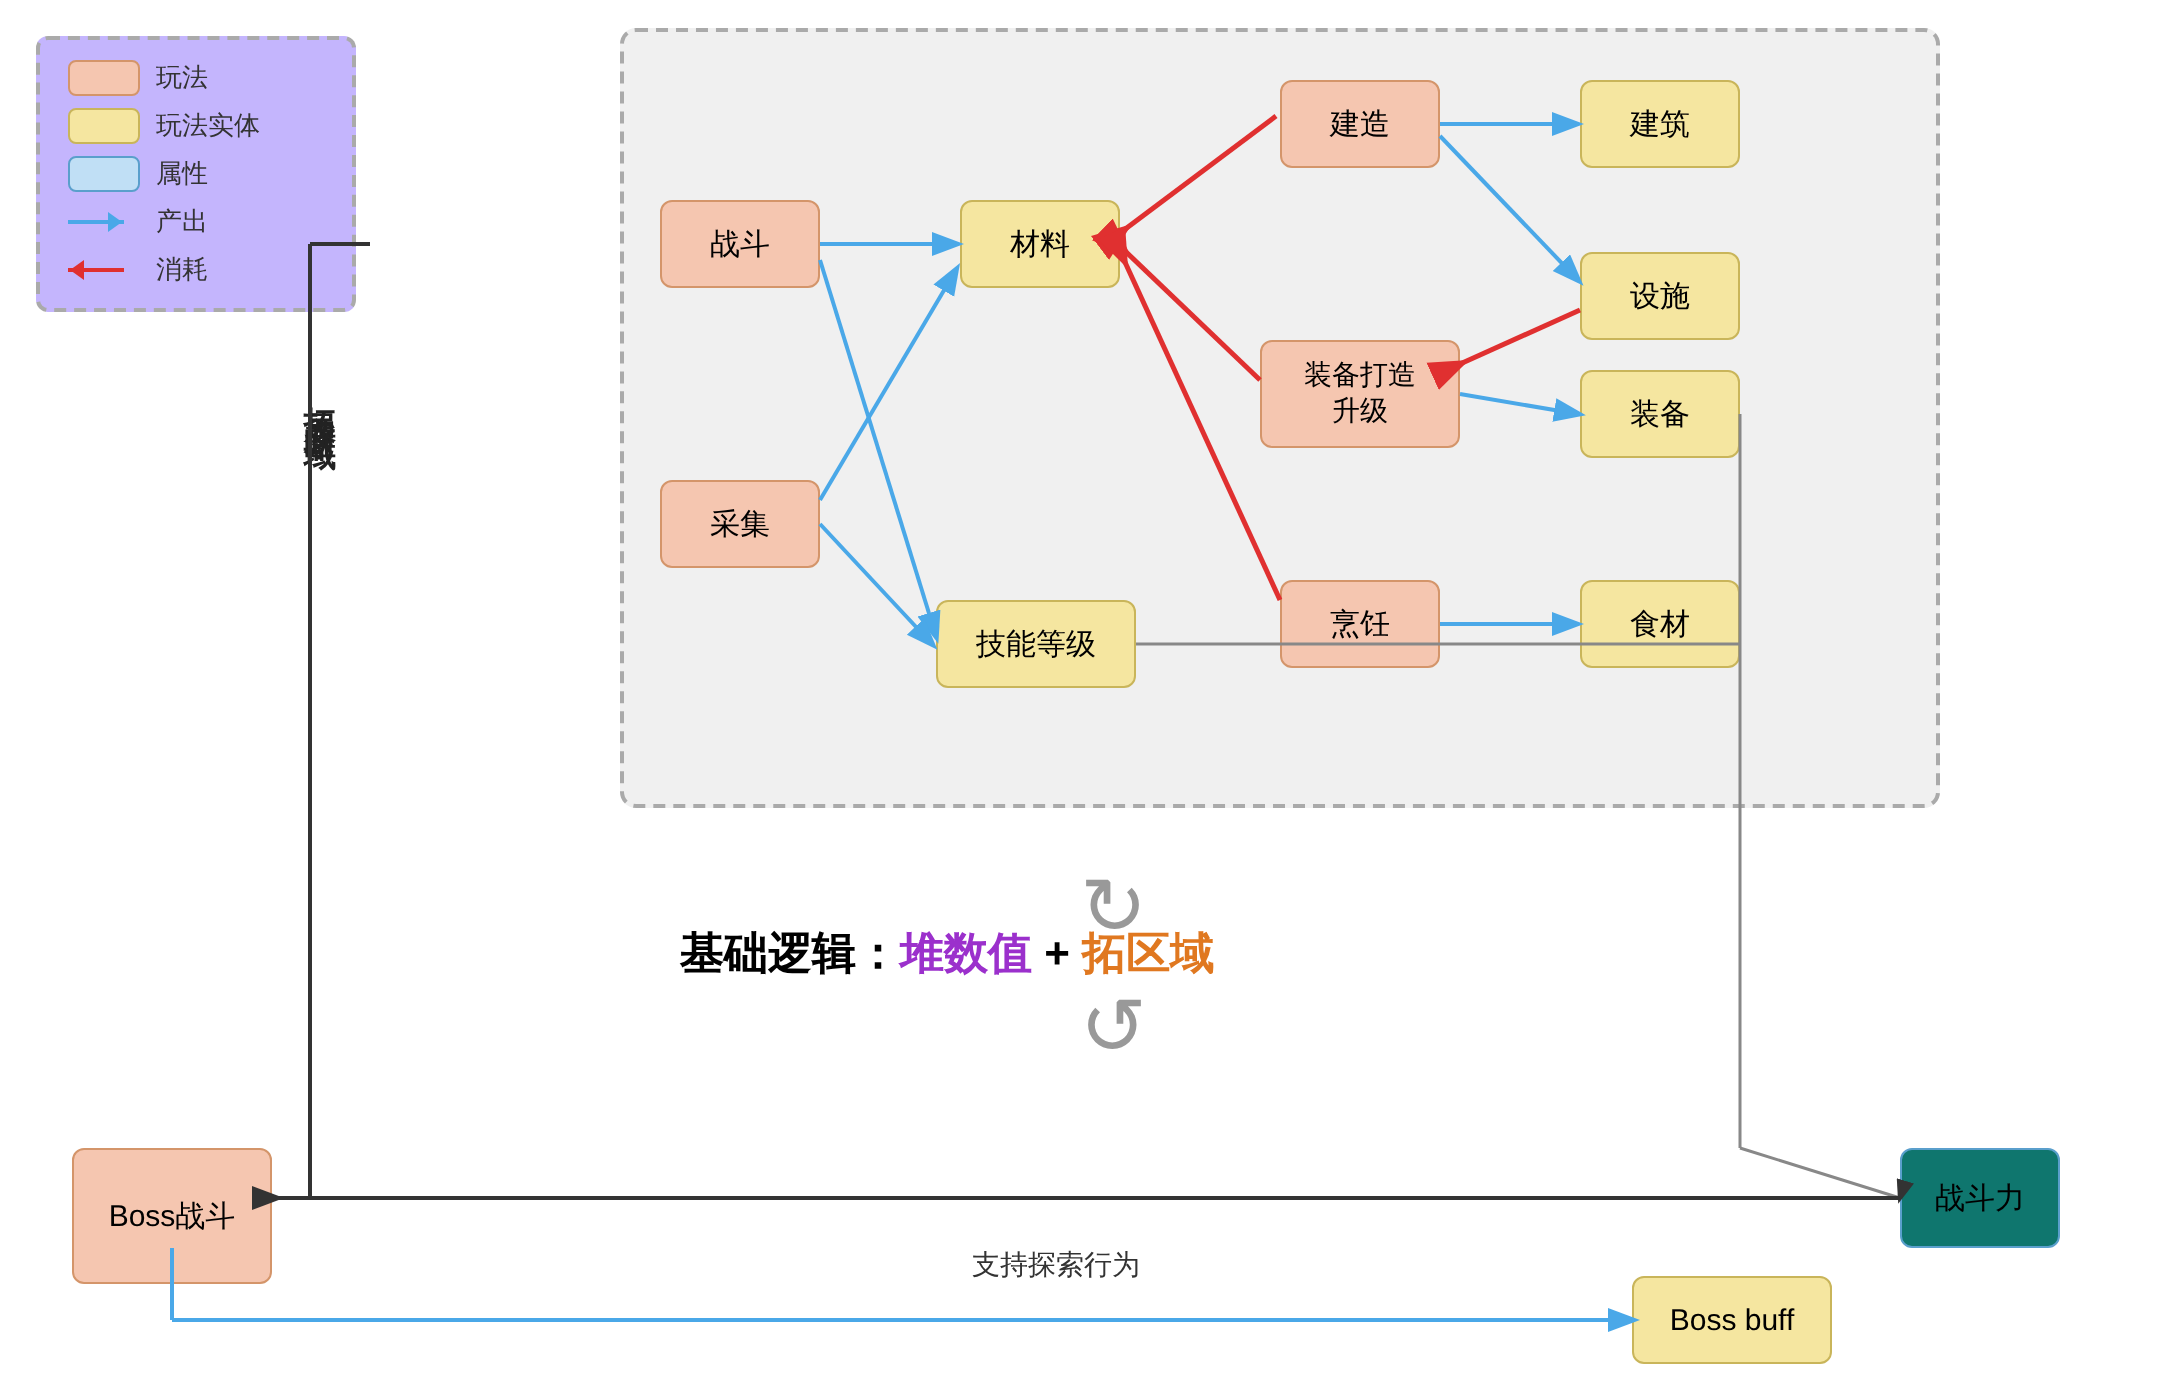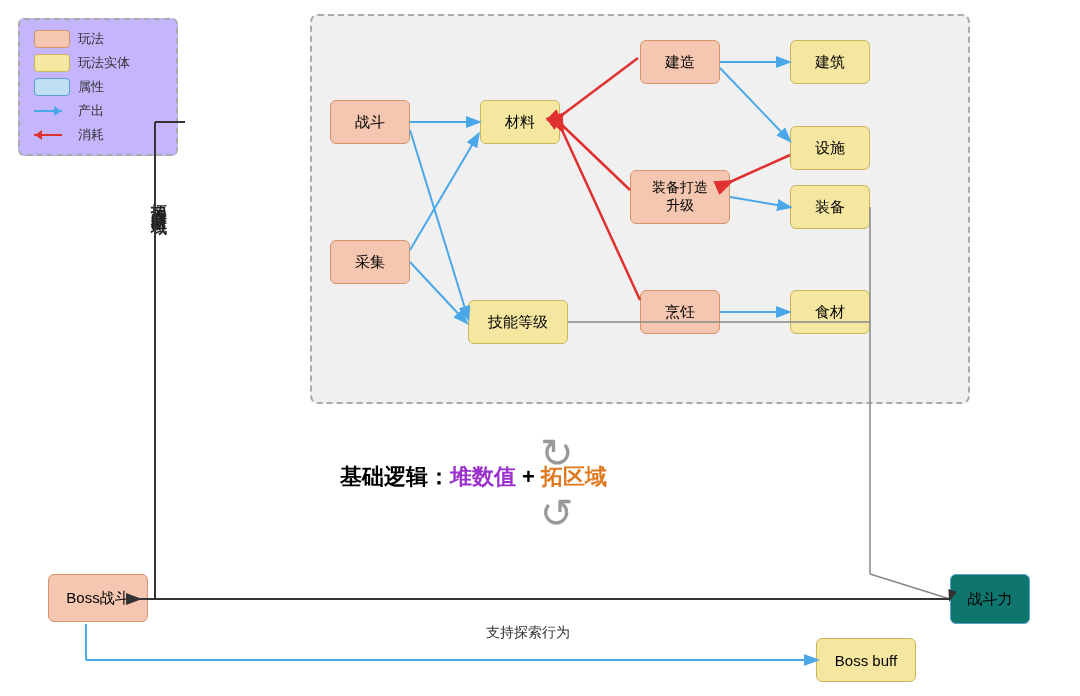--- a/index.html
+++ b/index.html
@@ -207,21 +207,21 @@
   </div>
 
   <div class="node node-pink" style="left:640px; top:290px; width:80px; height:44px;">
     <span>烹饪</span>
   </div>
 
   <div class="node node-yellow" style="left:790px; top:290px; width:80px; height:44px;">
     <span>食材</span>
   </div>
 
-  <div class="node node-pink" style="left:48px; top:574px; width:100px; height:48px;">
+  <div class="node node-pink" style="left:36px; top:574px; width:100px; height:68px;">
     <span>Boss战斗</span>
   </div>
 
   <div class="node node-blue" style="left:950px; top:574px; width:80px; height:50px;">
     <span>战斗力</span>
   </div>
 
   <div class="node node-yellow" style="left:816px; top:638px; width:100px; height:44px;">
     <span>Boss buff</span>
   </div>

